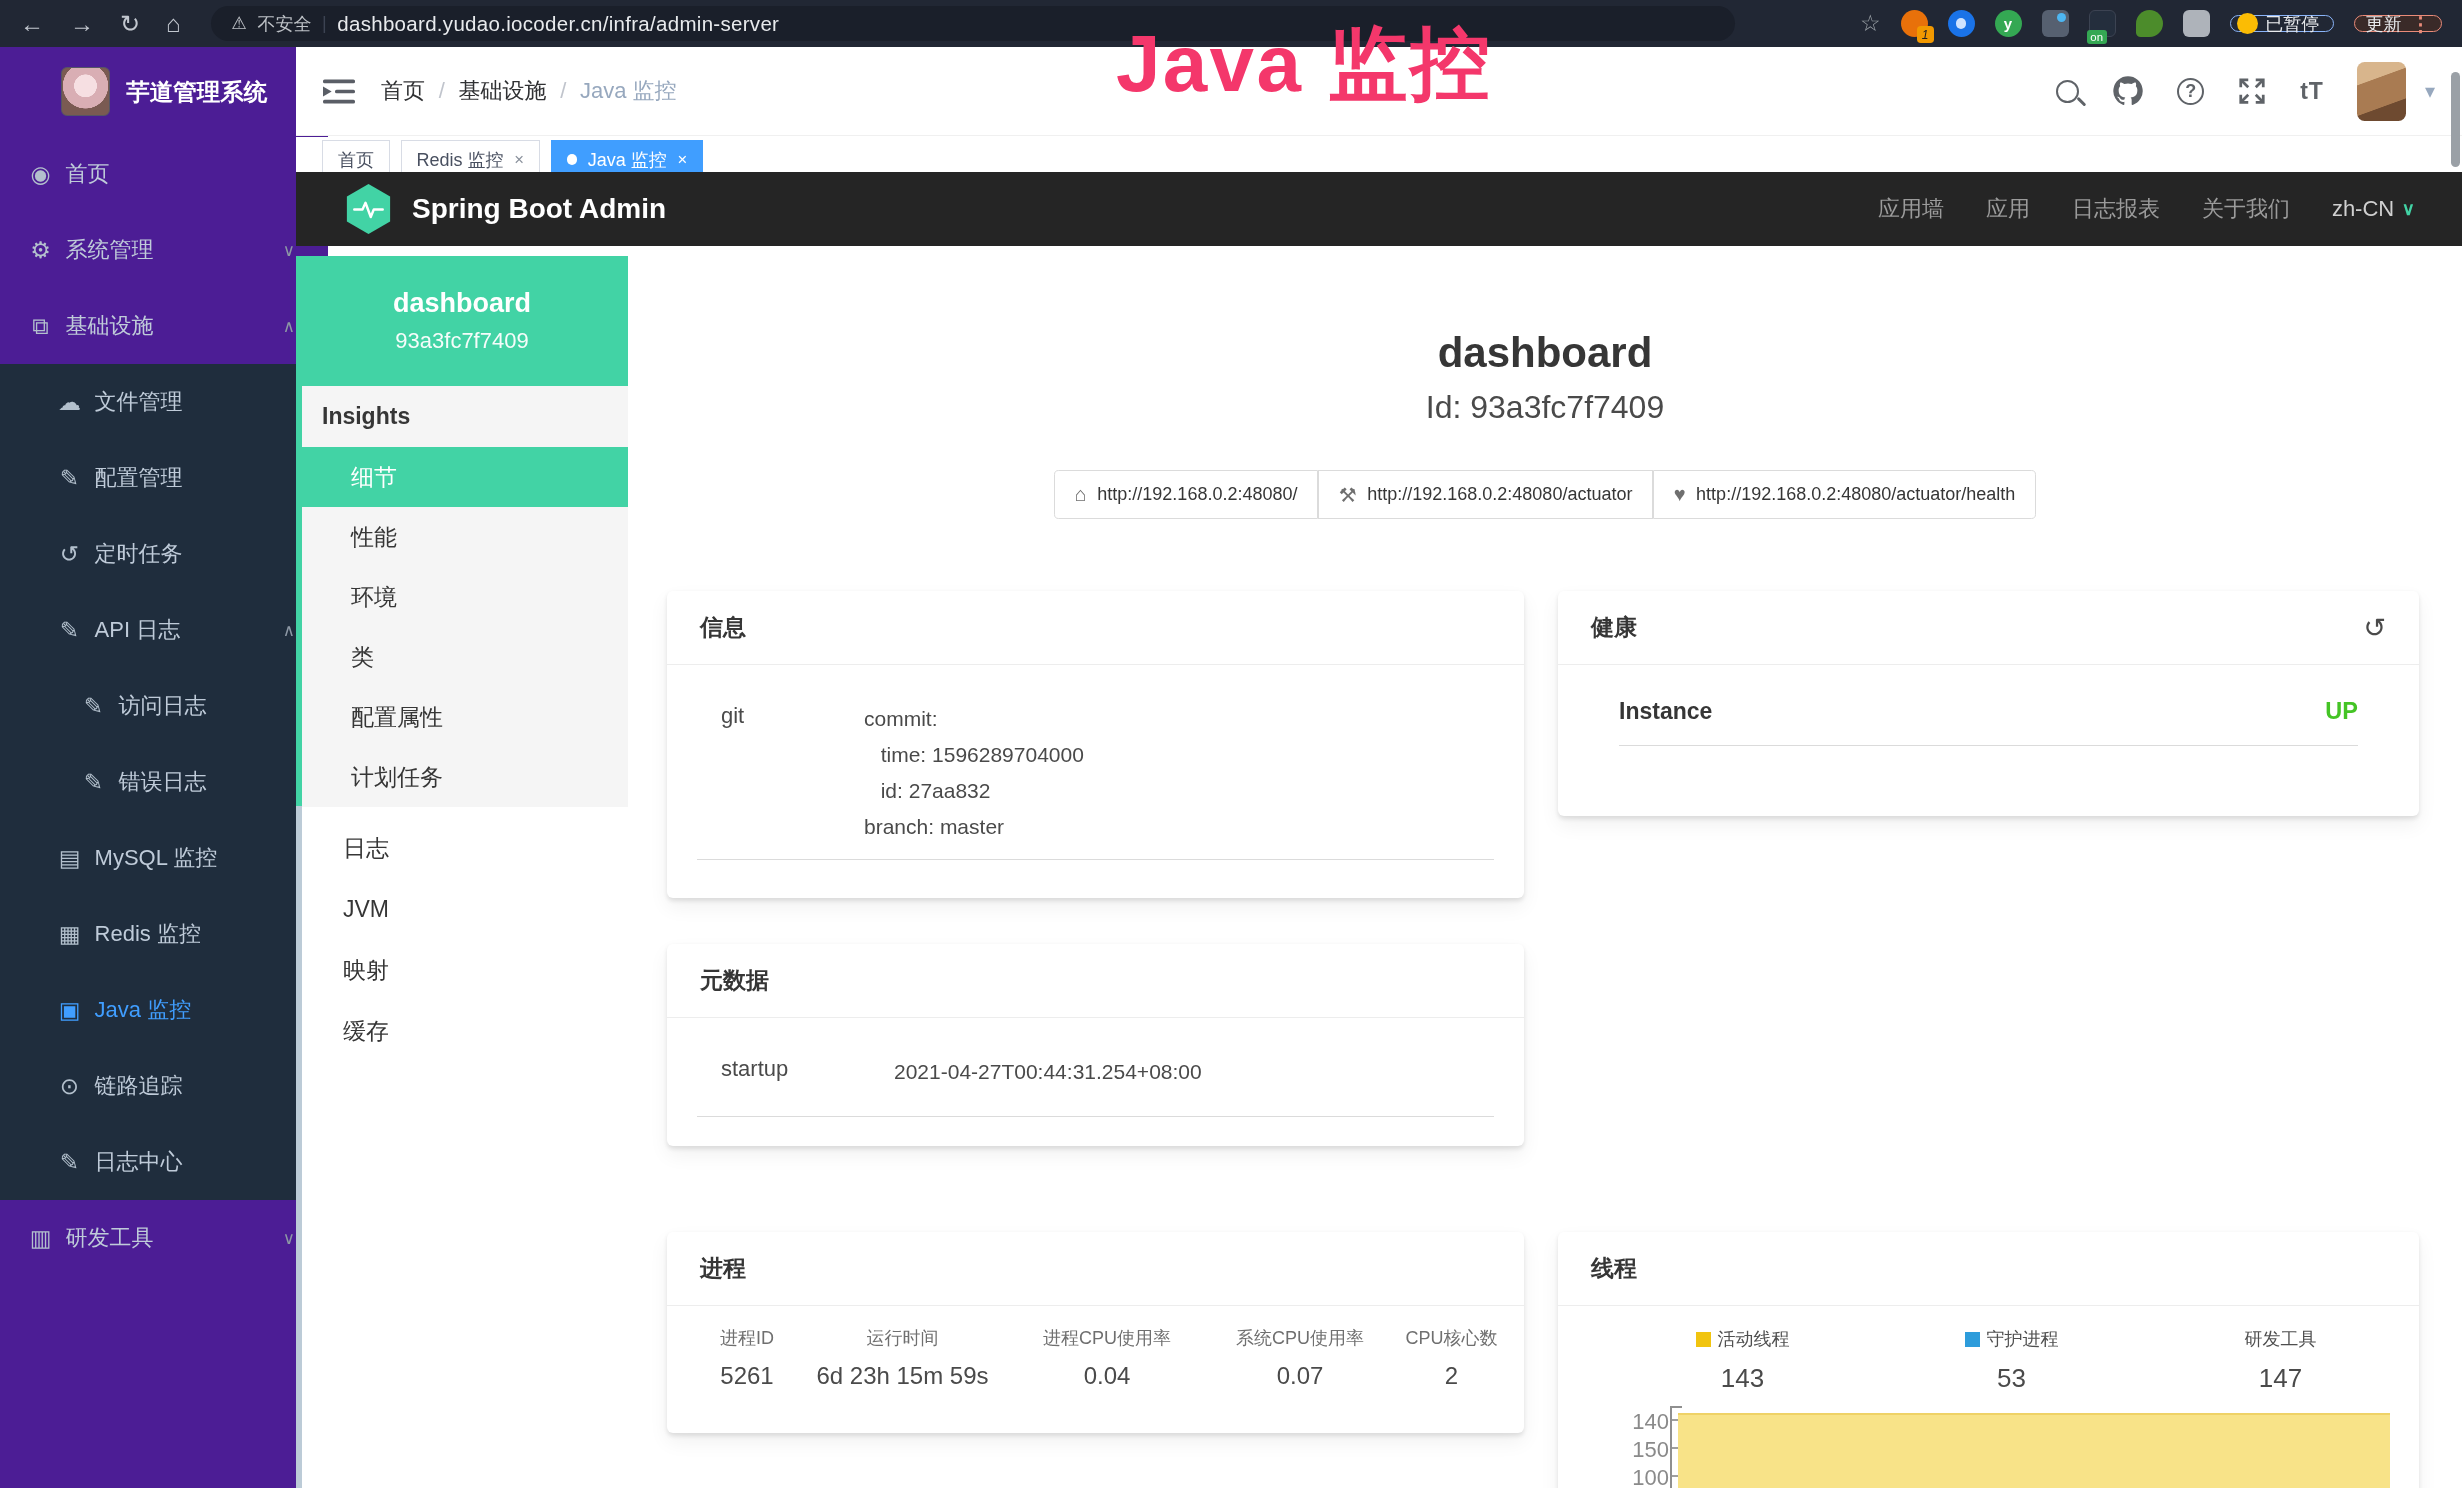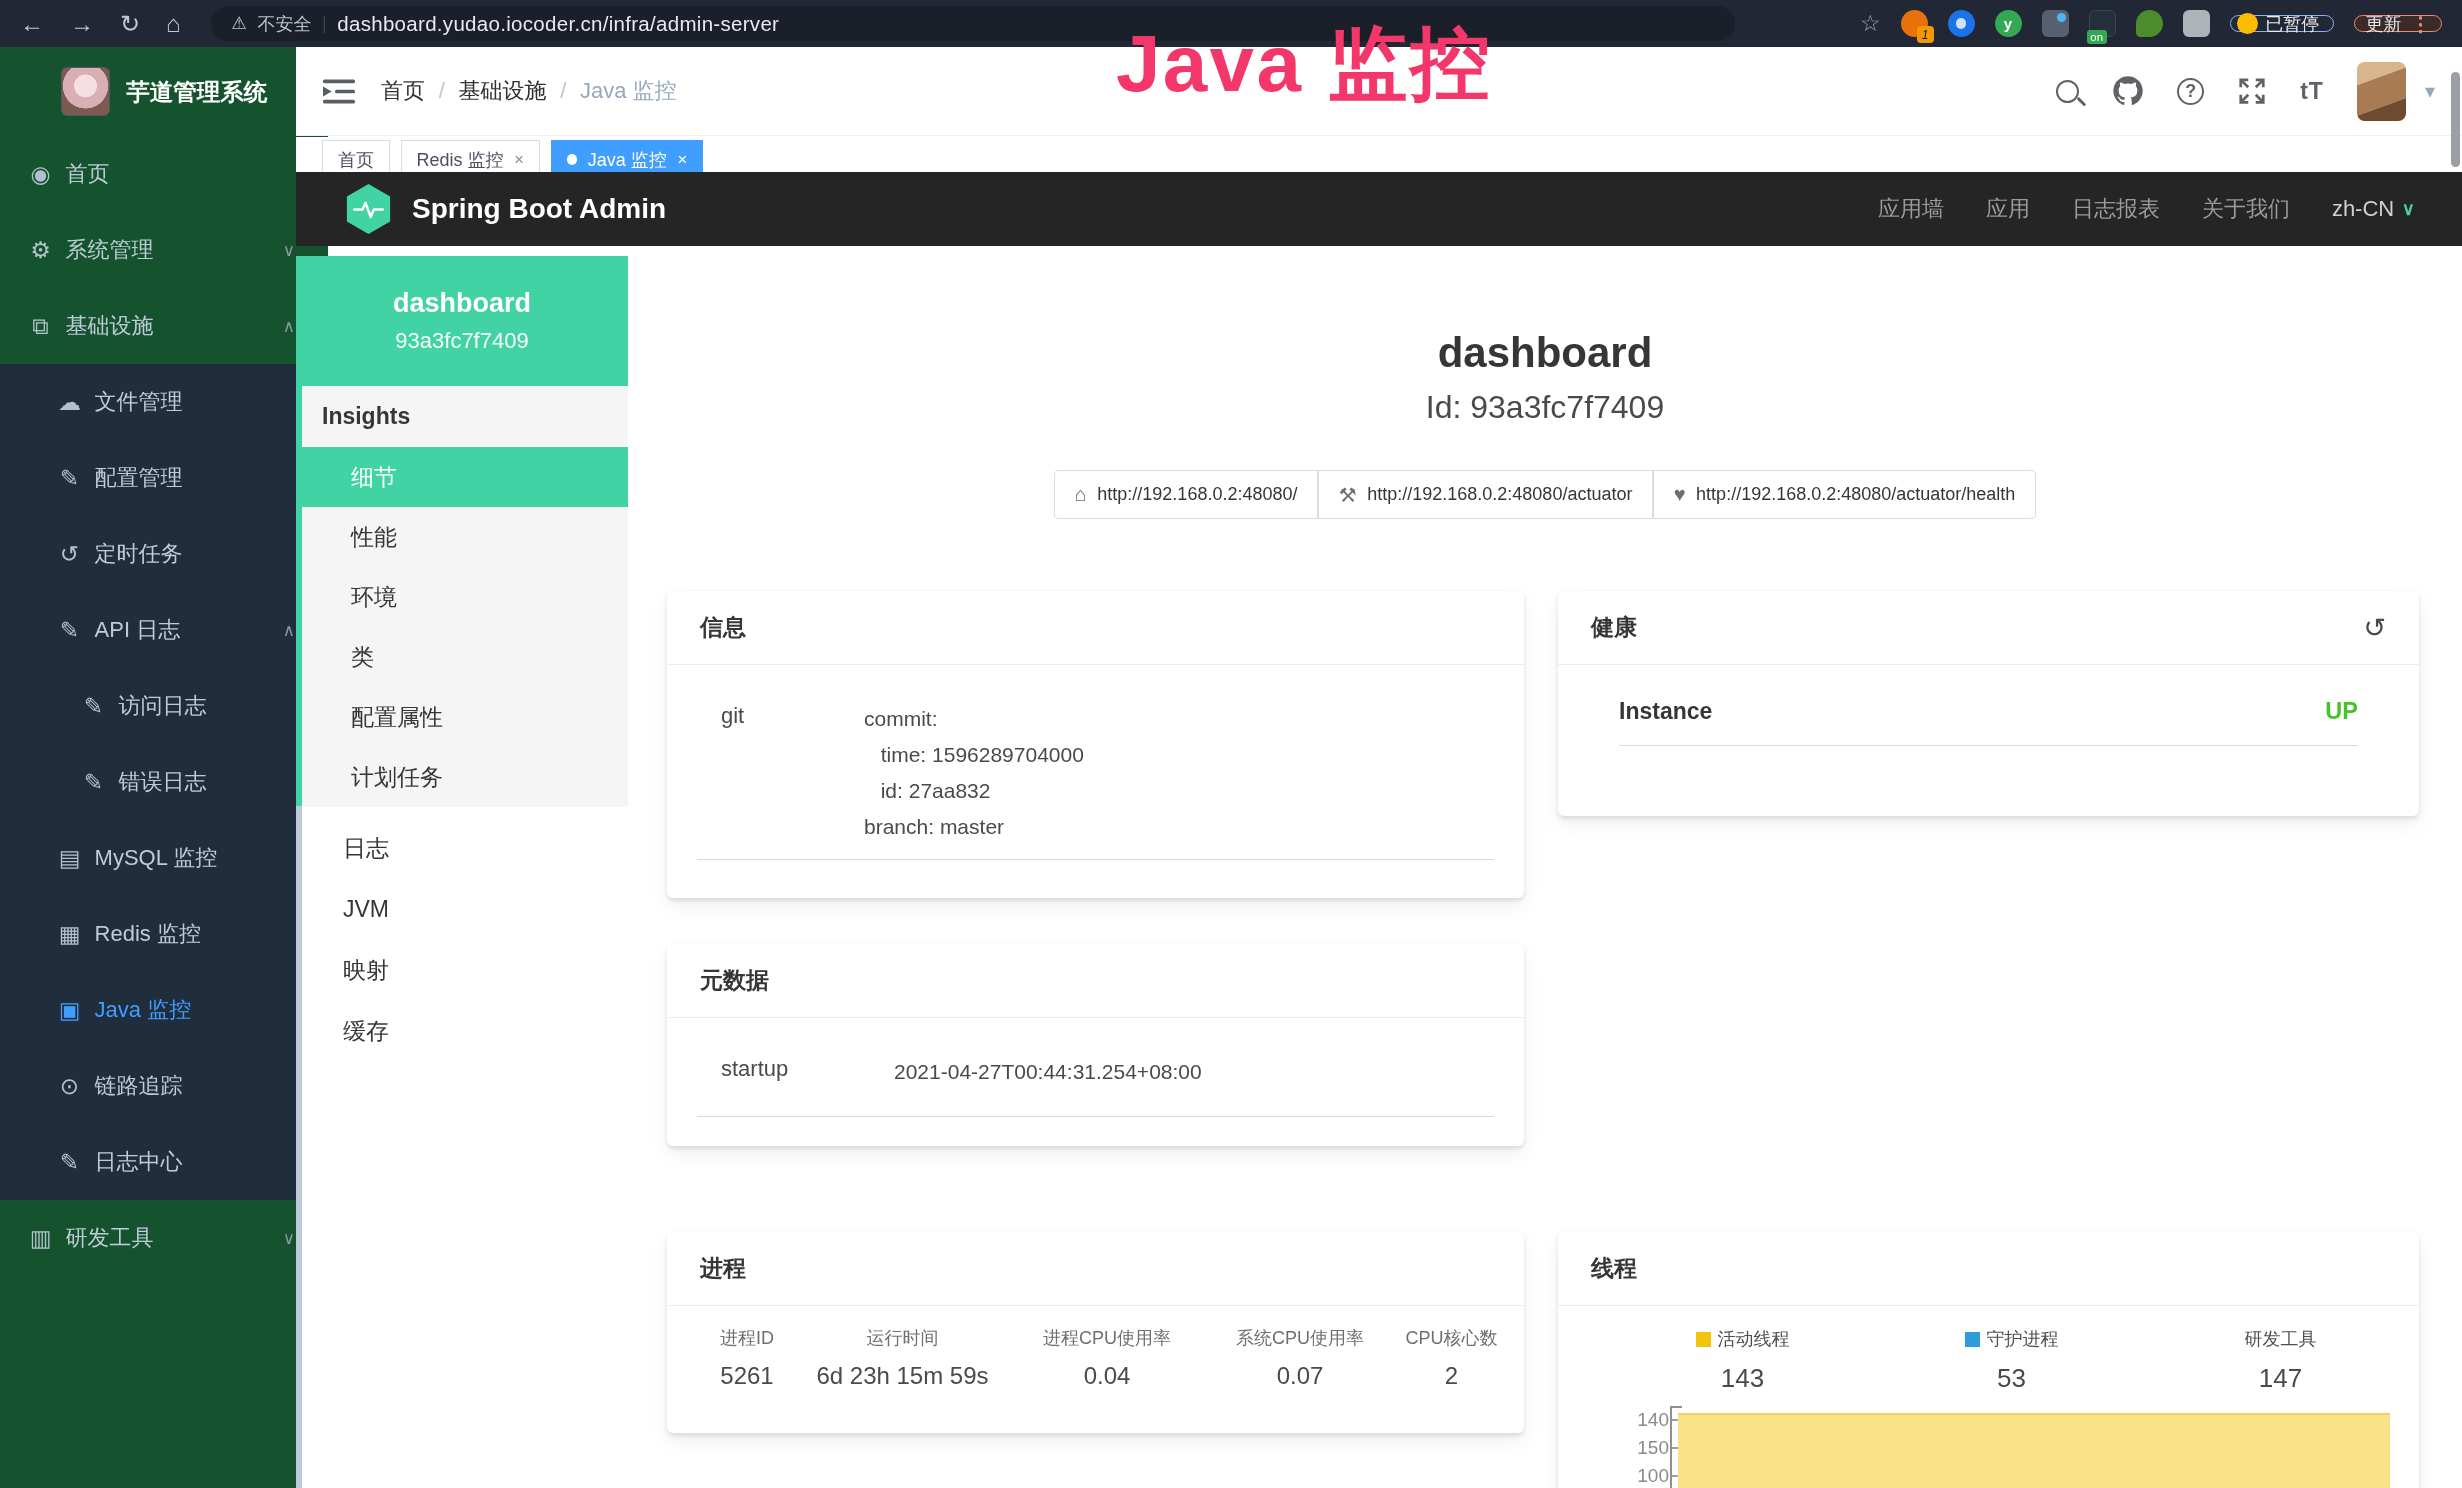--- a/index.html
+++ b/index.html
@@ -38,21 +38,21 @@
   .chip .face { width:21px; height:21px; border-radius:50%; background:#fbbc04; display:inline-block; }
   .chip.update { border:1.5px solid #ea8b79; background:#3a2a28; padding:0 10.6px; gap:9px; }
   .chip.update .dots { color:#ea8b79; font-size:20px; font-weight:bold; }
   .scroll-thumb { position:absolute; right:2.3px; top:72px; width:9px; height:95px; background:#9aa0a6; border-radius:5.3px; z-index:70; }
 
   
   .watermark { position:absolute; left:1116px; top:10.6px; z-index:60; font-size:80px; font-weight:600;
                color:#f4376b; letter-spacing:2.3px; white-space:nowrap; }
 
   
-  .sidebar { position:absolute; left:0; top:47px; width:328px; bottom:0; background:#14532d; z-index:5; }
+  .sidebar { position:absolute; left:0; top:47px; width:328px; bottom:0; background:#4c1d95; z-index:5; }
   .side-logo { height:89px; display:flex; align-items:center; justify-content:center; gap:16.7px; }
   .logo-img { width:49px; height:49px; border-radius:6px;
               background:radial-gradient(circle at 50% 38%, #f6dfe2 0 30%, #d9aeb4 31% 60%, #7a5a52 61%); border:0.8px solid #556; }
   .side-title { color:#fff; font-size:23.5px; font-weight:bold; }
   .mi { height:76px; display:flex; align-items:center; color:#bfcbd9; font-size:22px; position:relative; cursor:pointer; }
   .mi .ig { width:35px; text-align:center; font-size:23px; color:#b3c0cd; flex:0 0 35px; }
   .mi .lb { margin-left:7.6px; white-space:nowrap; }
   .mi .chev { position:absolute; right:33px; font-size:16.7px; color:#8d98a5; }
   .mi.l1 { padding-left:23px; }
   .mi.l2 { padding-left:52px; }
@@ -157,21 +157,21 @@
   .c-threads { left:930px; top:976px; width:861px; height:485px; }
   .c-threads .body { padding-top:21px; }
   .lg-row { display:flex; padding-left:50px; }
   .lg { width:269px; text-align:center; }
   .lg-line { display:flex; justify-content:center; align-items:center; gap:6.8px; font-size:18px; color:#4f4f4f; }
   .sq { width:15px; height:15px; display:inline-block; }
   .sq.yellow { background:#f1c40f; }
   .sq.blue { background:#2d9cdb; }
   .lg-val { font-size:26px; color:#4a4a4a; margin-top:12px; }
   .t-chart { position:relative; margin-top:6px; height:228px; }
-  .yt { position:absolute; left:44px; width:67px; text-align:right; font-size:19px; color:#8a8a8a; }
+  .yt { position:absolute; left:44px; width:67px; text-align:right; font-size:22px; color:#8a8a8a; }
   .yt.t0 { top:9px; } .yt.t1 { top:37px; } .yt.t2 { top:65px; }
   .tk { position:absolute; left:114px; width:9px; height:2.3px; background:#9f9f9f; }
   .tk.k0 { top:19px; } .tk.k1 { top:47px; } .tk.k2 { top:75px; }
   .ax { position:absolute; left:112px; top:6px; width:2.3px; height:221px; background:#8f8f8f; }
   .axcap { position:absolute; left:112px; top:6px; width:12px; height:2.3px; background:#8f8f8f; }
   .area { position:absolute; left:120px; right:29px; top:13px; bottom:0; background:#f8e388; border-top:2.3px solid #efd267; }
 
   svg { display:block; }
 </style>
 </head>

